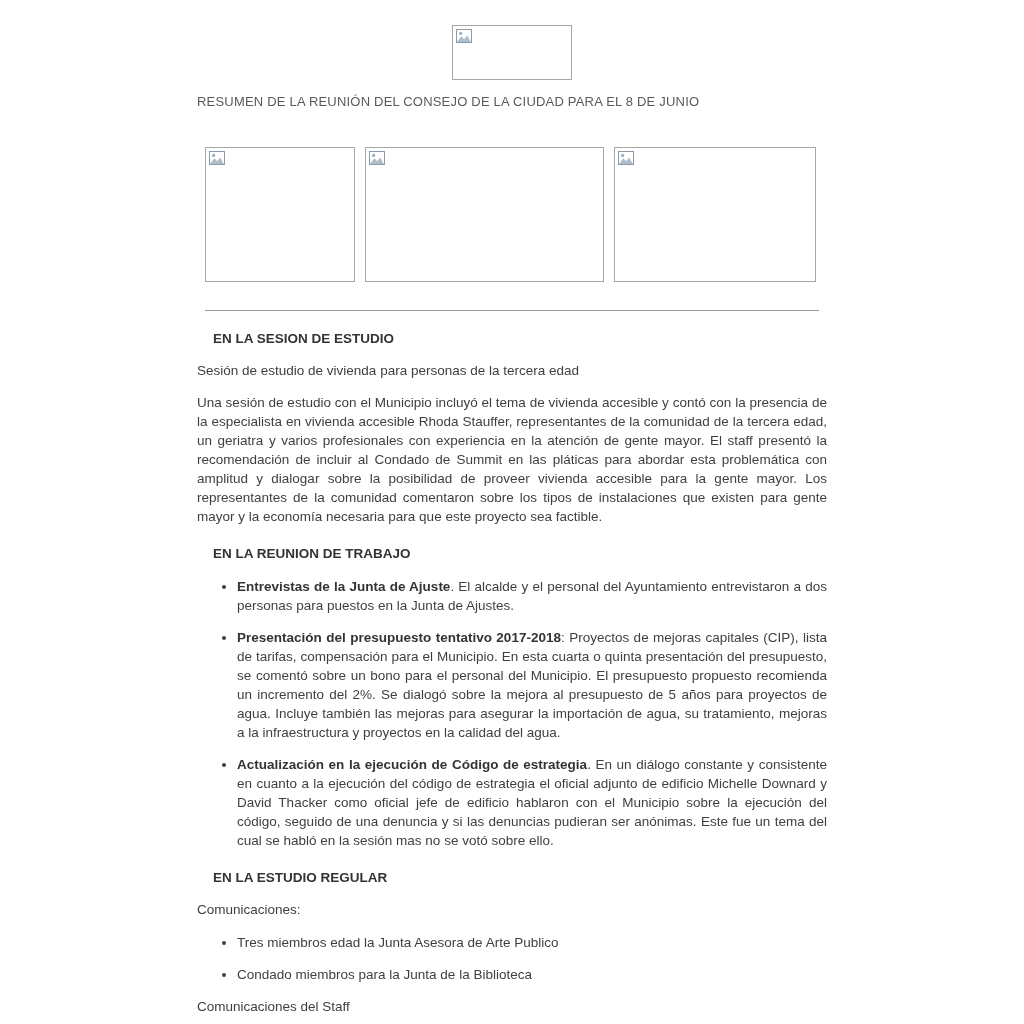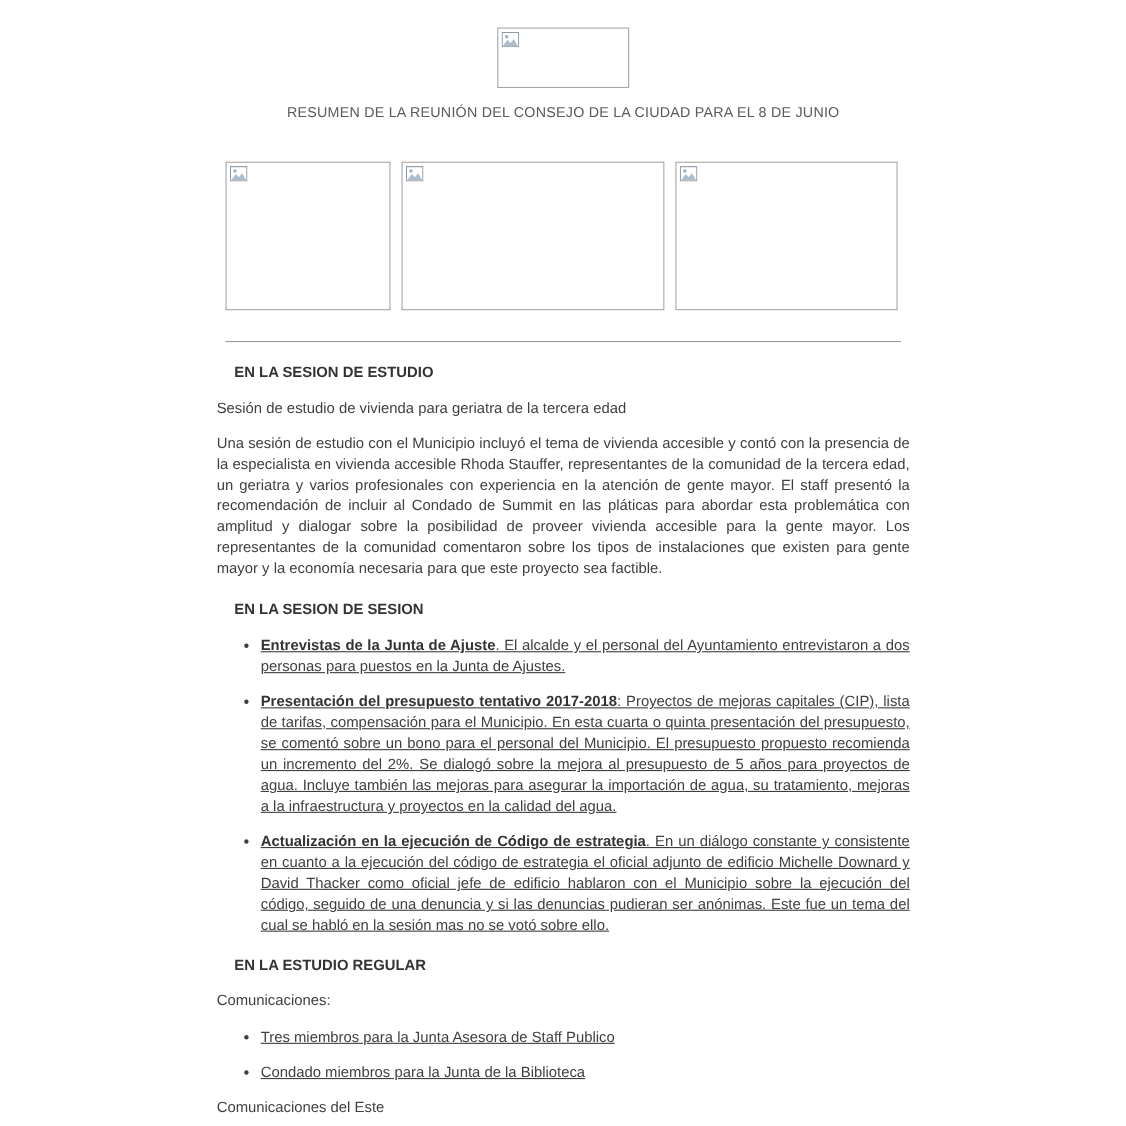--- a/index.html
+++ b/index.html
@@ -33,21 +33,21 @@
   }
   .logo-box {
     width: 120px;
     height: 55px;
     margin: 0 auto;
   }
   .page-title {
     margin: 14px 0 0;
     font-size: 13px;
     font-weight: normal;
-    text-align: center;
+    text-align: left;
     color: #5a5a5a;
     letter-spacing: 0.2px;
   }
   .photo-row {
     display: flex;
     gap: 10px;
     margin-top: 38px;
     padding: 0 8px;
   }
   .photo-1 { width: 150px; height: 135px; }
@@ -74,21 +74,20 @@
     margin: 13px 0 0;
     text-align: justify;
   }
   .content ul {
     margin: 14px 0 0;
     padding-left: 40px;
   }
   .content li {
     margin-bottom: 13px;
     text-align: justify;
-    text-decoration: underline;
   }
   .content li strong { color: #333333; }
 </style>
 </head>
 <body>
 
 <div class="page">
 
   <div class="img-placeholder logo-box">
     <svg class="broken-icon" viewBox="0 0 16 14">
@@ -122,32 +121,32 @@
         <path d="M1 13 L5.3 7.2 L8.2 10.2 L11 6.4 L15 13 Z" fill="#aebdc9"></path>
       </svg>
     </div>
   </div>
 
   <hr class="divider">
 
   <div class="content">
 
     <h2>EN LA SESION DE ESTUDIO</h2>
-    <p>Sesión de estudio de vivienda para geriatra de la tercera edad</p>
+    <p>Sesión de estudio de vivienda para personas de la tercera edad</p>
     <p>Una sesión de estudio con el Municipio incluyó el tema de vivienda accesible y contó con la presencia de la especialista en vivienda accesible Rhoda Stauffer, representantes de la comunidad de la tercera edad, un geriatra y varios profesionales con experiencia en la atención de gente mayor.  El staff presentó la recomendación de incluir al Condado de Summit en las pláticas para abordar esta problemática con amplitud y dialogar sobre la posibilidad de proveer vivienda accesible para la gente mayor. Los representantes de la comunidad comentaron sobre los tipos de instalaciones que existen para gente mayor y la economía necesaria para que este proyecto sea factible.</p>
 
-    <h2>EN LA SESION DE SESION</h2>
+    <h2>EN LA REUNION DE TRABAJO</h2>
     <ul>
       <li><strong>Entrevistas de la Junta de Ajuste</strong><span>.  El alcalde y el personal del Ayuntamiento entrevistaron a dos personas para puestos en la Junta de Ajustes.</span></li>
       <li><strong>Presentación del presupuesto tentativo 2017-2018</strong><span>:  Proyectos de mejoras capitales (CIP), lista de tarifas, compensación para el Municipio. En esta cuarta o quinta presentación del presupuesto, se comentó sobre un bono para el personal del Municipio.  El presupuesto propuesto recomienda un incremento del 2%. Se dialogó sobre la mejora al presupuesto de 5 años para proyectos de agua. Incluye también las mejoras para asegurar la importación de agua, su tratamiento, mejoras a la infraestructura y proyectos en la calidad del agua.</span></li>
       <li><strong>Actualización en la ejecución de Código de estrategia</strong><span>. En un diálogo constante y consistente en cuanto a la ejecución del código de estrategia el oficial adjunto de edificio Michelle Downard y David Thacker como oficial jefe de edificio hablaron con el Municipio sobre la ejecución del código, seguido de una denuncia y si las denuncias pudieran ser anónimas.  Este fue un tema del cual se habló en la sesión mas no se votó sobre ello.</span></li>
     </ul>
 
     <h2>EN LA ESTUDIO REGULAR</h2>
     <p>Comunicaciones:</p>
     <ul>
-      <li>Tres miembros para la Junta Asesora de Staff Publico</li>
+      <li>Tres miembros edad la Junta Asesora de Arte Publico</li>
       <li>Condado miembros para la Junta de la Biblioteca</li>
     </ul>
-    <p>Comunicaciones del Este</p>
+    <p>Comunicaciones del Staff</p>
 
   </div>
 </div>
 
 </body></html>

